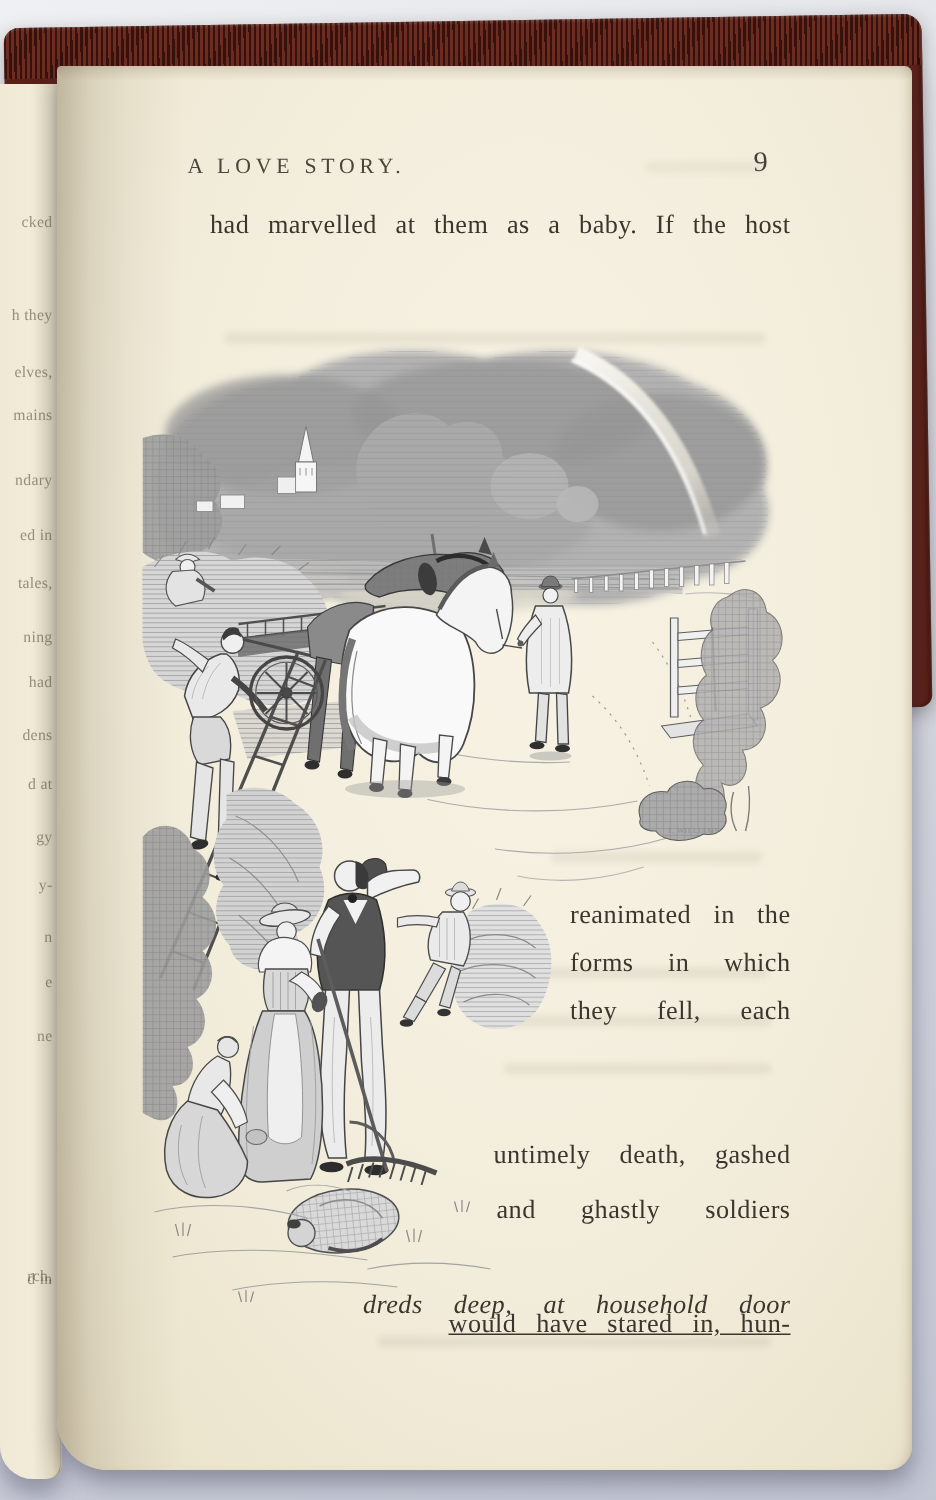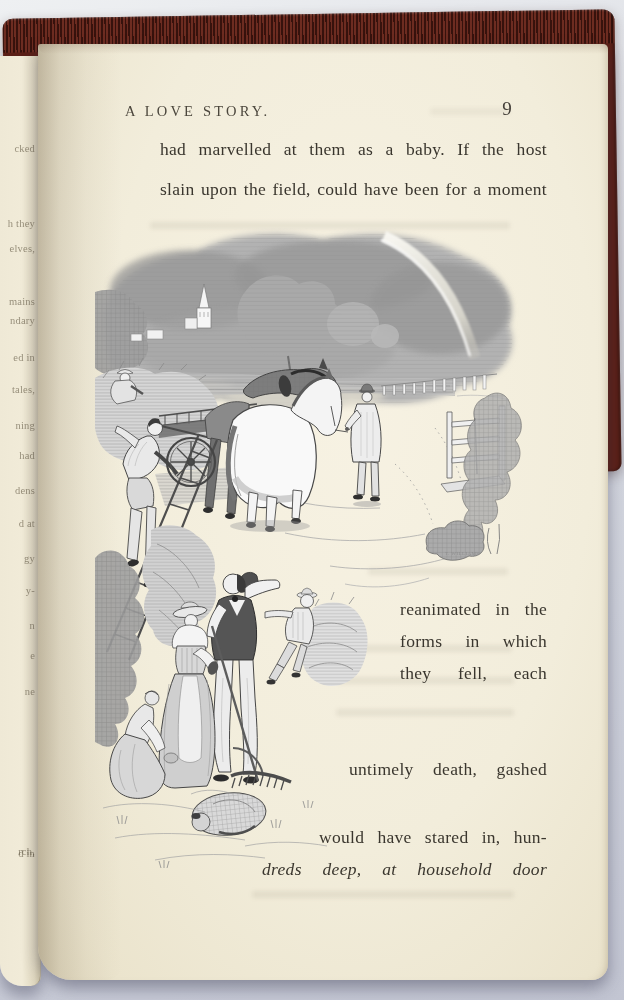--- a/index.html
+++ b/index.html
@@ -28,32 +28,32 @@
         background:linear-gradient(90deg, rgba(88,70,42,.30), rgba(88,70,42,.13) 22px, rgba(88,70,42,.05) 48px, transparent);
         border-radius:inherit;}
   .page::after{content:'';position:absolute;left:0;top:0;right:0;height:10px;
         background:linear-gradient(180deg, rgba(90,60,40,.16), transparent);border-radius:inherit;}
   
   .running-title{position:absolute;left:125px;top:103px;width:380px;z-index:5;text-align:left;
         font-size:14.5px;letter-spacing:3.2px;color:#4b463c;}
   .page-number{position:absolute;left:492px;top:98px;width:30px;z-index:5;text-align:center;
         font-size:19px;color:#45403a;}
   .tline,.wline{position:absolute;z-index:5;font-size:17.5px;color:#3a362e;letter-spacing:.3px;
-        text-align:justify;text-align-last:justify;white-space:nowrap;text-align:justify;margin-left:20px;}
+        text-align:justify;text-align-last:justify;white-space:nowrap;text-align:justify;}
   .tline,.wline{white-space:normal;}
   #t1{left:140px;top:139px;width:387px;}
   #t2{left:140px;top:179px;width:387px;}
   #w1{left:380px;top:599px;width:147px;}
   #w2{left:380px;top:631px;width:147px;}
   #w3{left:380px;top:663px;width:147px;}
   #w4{left:377px;top:697px;width:150px;}
   #w5{left:375px;top:728px;width:152px;}
   #w6{left:329px;top:759px;width:198px;}
   #w7{left:331px;top:796px;width:196px;}
-  #w8{left:299px;top:827px;width:228px;}
+  #w8{left:299px;top:872px;width:228px;text-decoration:underline;}
   #w9{left:242px;top:859px;width:285px;font-style:italic;}
   
   .ghost{position:absolute;z-index:4;height:7px;background:rgba(112,100,74,.10);
          filter:blur(2px);border-radius:3px;}
   #g1{left:150px;top:222px;width:360px;}
   #g2{left:368px;top:568px;width:140px;}
   #g3{left:340px;top:645px;width:172px;}
   #g4{left:338px;top:677px;width:176px;}
   #g5{left:336px;top:709px;width:178px;}
   #g6{left:252px;top:891px;width:262px;}
@@ -65,23 +65,23 @@
 <body>
 
 <div class="stage">
 
   <div class="cover">
     <div class="cover-ribs"></div>
   </div>
 
   <div class="sliver">
     <span class="frag" style="top:87px">cked</span>
-    <span class="frag" style="top:162px">h they</span>
+    <span class="frag" style="top:149px">h they</span>
     <span class="frag" style="top:187px">elves,</span>
-    <span class="frag" style="top:240px">mains</span>
+    <span class="frag" style="top:216px">mains</span>
     <span class="frag" style="top:259px">ndary</span>
     <span class="frag" style="top:296px">ed in</span>
     <span class="frag" style="top:328px">tales,</span>
     <span class="frag" style="top:364px">ning</span>
     <span class="frag" style="top:394px">had</span>
     <span class="frag" style="top:429px">dens</span>
     <span class="frag" style="top:462px">d at</span>
     <span class="frag" style="top:497px">gy</span>
     <span class="frag" style="top:529px">y-</span>
     <span class="frag" style="top:564px">n</span>
@@ -98,21 +98,20 @@
   <div class="ghost" id="g3"></div>
   <div class="ghost" id="g4"></div>
   <div class="ghost" id="g5"></div>
   <div class="ghost" id="g6"></div>
   <div class="ghost" id="g7"></div>
 
   <div class="running-title">A LOVE STORY.</div>
   <div class="page-number">9</div>
 
   <div class="tline" id="t1">had marvelled at them as a baby.  If the host</div>
-  <div class="tline" id="t2">slain upon the field, could have been for a moment</div>
 
   <svg class="engraving" viewBox="0 0 430 650" xmlns="http://www.w3.org/2000/svg">
     <defs>
       <pattern id="hx" width="5" height="3.2" patternUnits="userSpaceOnUse">
         <path d="M0,1.6 H5" stroke="#6f6f6f" stroke-width="0.55"></path>
         </pattern>
       <pattern id="hx2" width="5" height="4.2" patternUnits="userSpaceOnUse">
         <path d="M0,2 H5" stroke="#8a8a8a" stroke-width="0.5"></path>
         </pattern>
       <pattern id="cross" width="4.6" height="4.6" patternUnits="userSpaceOnUse">
@@ -397,16 +396,17 @@
       <path d="M66,640 l-2,-7 M69,640 l0,-8 M72,640 l2,-7" stroke="#8a8a8a" stroke-width=".8"></path>
     </g>
 
     <text x="350" y="327" font-size="5" fill="#8f8f8f" letter-spacing=".4">T. WILLIAMS</text>
   </svg>
 
   <div class="wline" id="w1">reanimated in the</div>
   <div class="wline" id="w2">forms in which</div>
   <div class="wline" id="w3">they fell, each</div>
   <div class="wline" id="w6">untimely death, gashed</div>
+  <div class="wline" id="w7">and ghastly soldiers</div>
   <div class="wline" id="w8">would have stared in, hun-</div>
   <div class="wline" id="w9">dreds deep, at household door</div>
 
 </div>
 
 </body></html>

